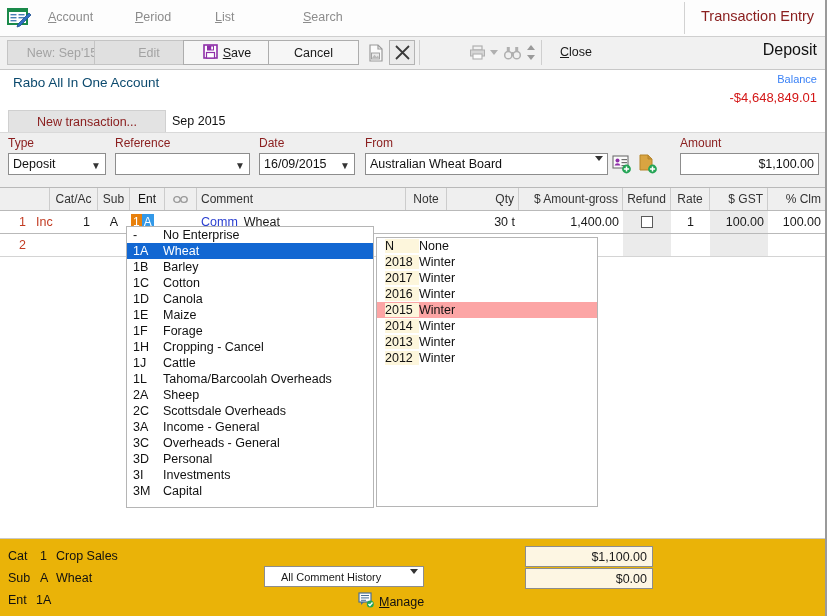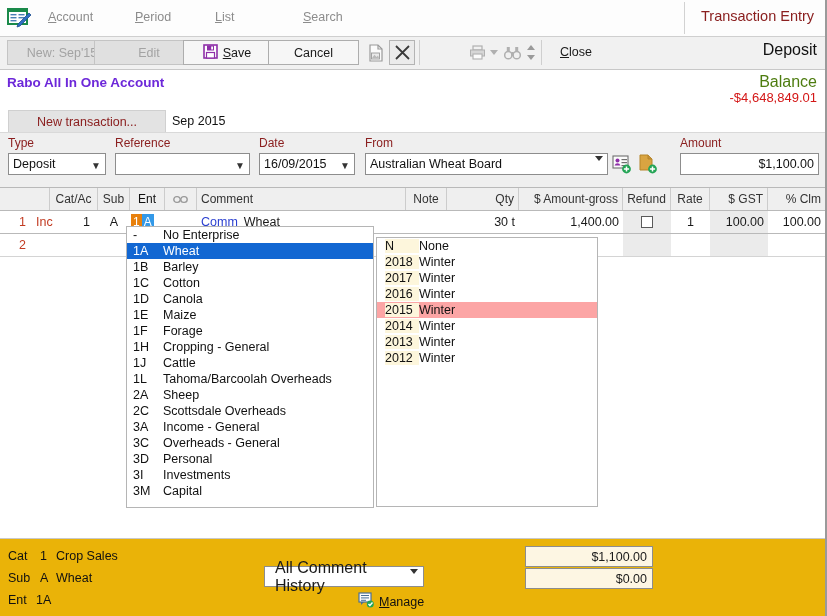--- a/index.html
+++ b/index.html
@@ -49,22 +49,22 @@
   .sep2{left:541px;}
   .b-print{left:466px;width:22px;}
   .b-printarrow{left:487px;width:14px;}
   .b-find{left:501px;width:22px;}
   .b-spin{left:524px;width:14px;}
   .b-close{position:absolute;left:560px;top:8px;font-size:12.5px;}
   .deposit-label{position:absolute;right:8px;top:4px;font-size:16px;color:#111;}
 
   
   .acct-head{position:relative;height:40px;background:#ffffff;}
-  .acct-name{position:absolute;left:7px;top:5px;font-size:13.5px;font-weight:bold;color:#6d28d9;}
-  .bal-label{position:absolute;right:8px;top:3px;font-size:16px;color:#4d7c0f;}
+  .acct-name{position:absolute;left:13px;top:5px;font-size:13.5px;font-weight:normal;color:#0c4a6e;}
+  .bal-label{position:absolute;right:8px;top:3px;font-size:11px;color:#3b82f6;}
   .bal-value{position:absolute;right:8px;top:20px;font-size:13px;color:#d41616;}
 
   
   .tabrow{position:relative;height:22px;background:#ffffff;}
   .tab{
     position:absolute;top:0;height:22px;box-sizing:border-box;
     display:flex;align-items:center;justify-content:center;
     font-size:12.5px;
   }
   .tab-new{left:8px;width:158px;background:#e3e3e3;color:#8b2020;border:1px solid #d0d0d0;border-bottom:none;}
@@ -128,21 +128,21 @@
   .ddl-season .ddi .code{width:34px;}
 
   
   .bottom{position:absolute;left:0;top:538px;width:825px;height:78px;background:#eab308;border-top:1px solid #c9c9c9;}
   .bl{position:absolute;font-size:12.5px;color:#111;}
   .b-cat-l{left:8px;top:10px;} .b-cat-c{left:40px;top:10px;} .b-cat-v{left:56px;top:10px;}
   .b-sub-l{left:8px;top:32px;} .b-sub-c{left:40px;top:32px;} .b-sub-v{left:56px;top:32px;}
   .b-ent-l{left:8px;top:54px;} .b-ent-c{left:36px;top:54px;} .b-ent-v{left:58px;top:54px;margin-top:44px;}
 
   .histbox{position:absolute;left:264px;top:566px;width:160px;height:21px;box-sizing:border-box;
-           background:#fff;border:1px solid #8d8d8d;font-size:16px;display:flex;align-items:center;padding:0 10px;}
+           background:#fff;border:1px solid #8d8d8d;font-size:11px;display:flex;align-items:center;padding:0 16px;}
   .histbox .cb-arrow{position:absolute;right:5px;top:7px;}
   .linkbtn{position:absolute;top:592px;display:flex;align-items:center;gap:4px;font-size:12.5px;color:#111;}
   .lb-auto{left:265px;margin-top:24px;} .lb-manage{left:358px;}
   .linkbtn u{text-decoration:underline;}
   .totbox{position:absolute;height:21px;box-sizing:border-box;background:#fdf6e3;border:1px solid #8d8d8d;
           font-size:12.5px;display:flex;align-items:center;justify-content:flex-end;padding:0 5px;}
   .tb-total{left:525px;top:546px;width:128px;}
   .tb-rem{left:525px;top:568px;width:128px;}
 
   .arrow-d{width:0;height:0;border-left:4px solid transparent;border-right:4px solid transparent;border-top:5px solid #333;}
@@ -398,21 +398,21 @@
     <div class="ddi">
         <span class="code">1E</span>
         <span>Maize</span>
       </div>
     <div class="ddi">
         <span class="code">1F</span>
         <span>Forage</span>
       </div>
     <div class="ddi">
         <span class="code">1H</span>
-        <span>Cropping - General</span>
+        <span>Cropping - Cancel</span>
       </div>
     <div class="ddi">
         <span class="code">1J</span>
         <span>Cattle</span>
       </div>
     <div class="ddi">
         <span class="code">1L</span>
         <span>Tahoma/Barcoolah Overheads</span>
       </div>
     <div class="ddi">

